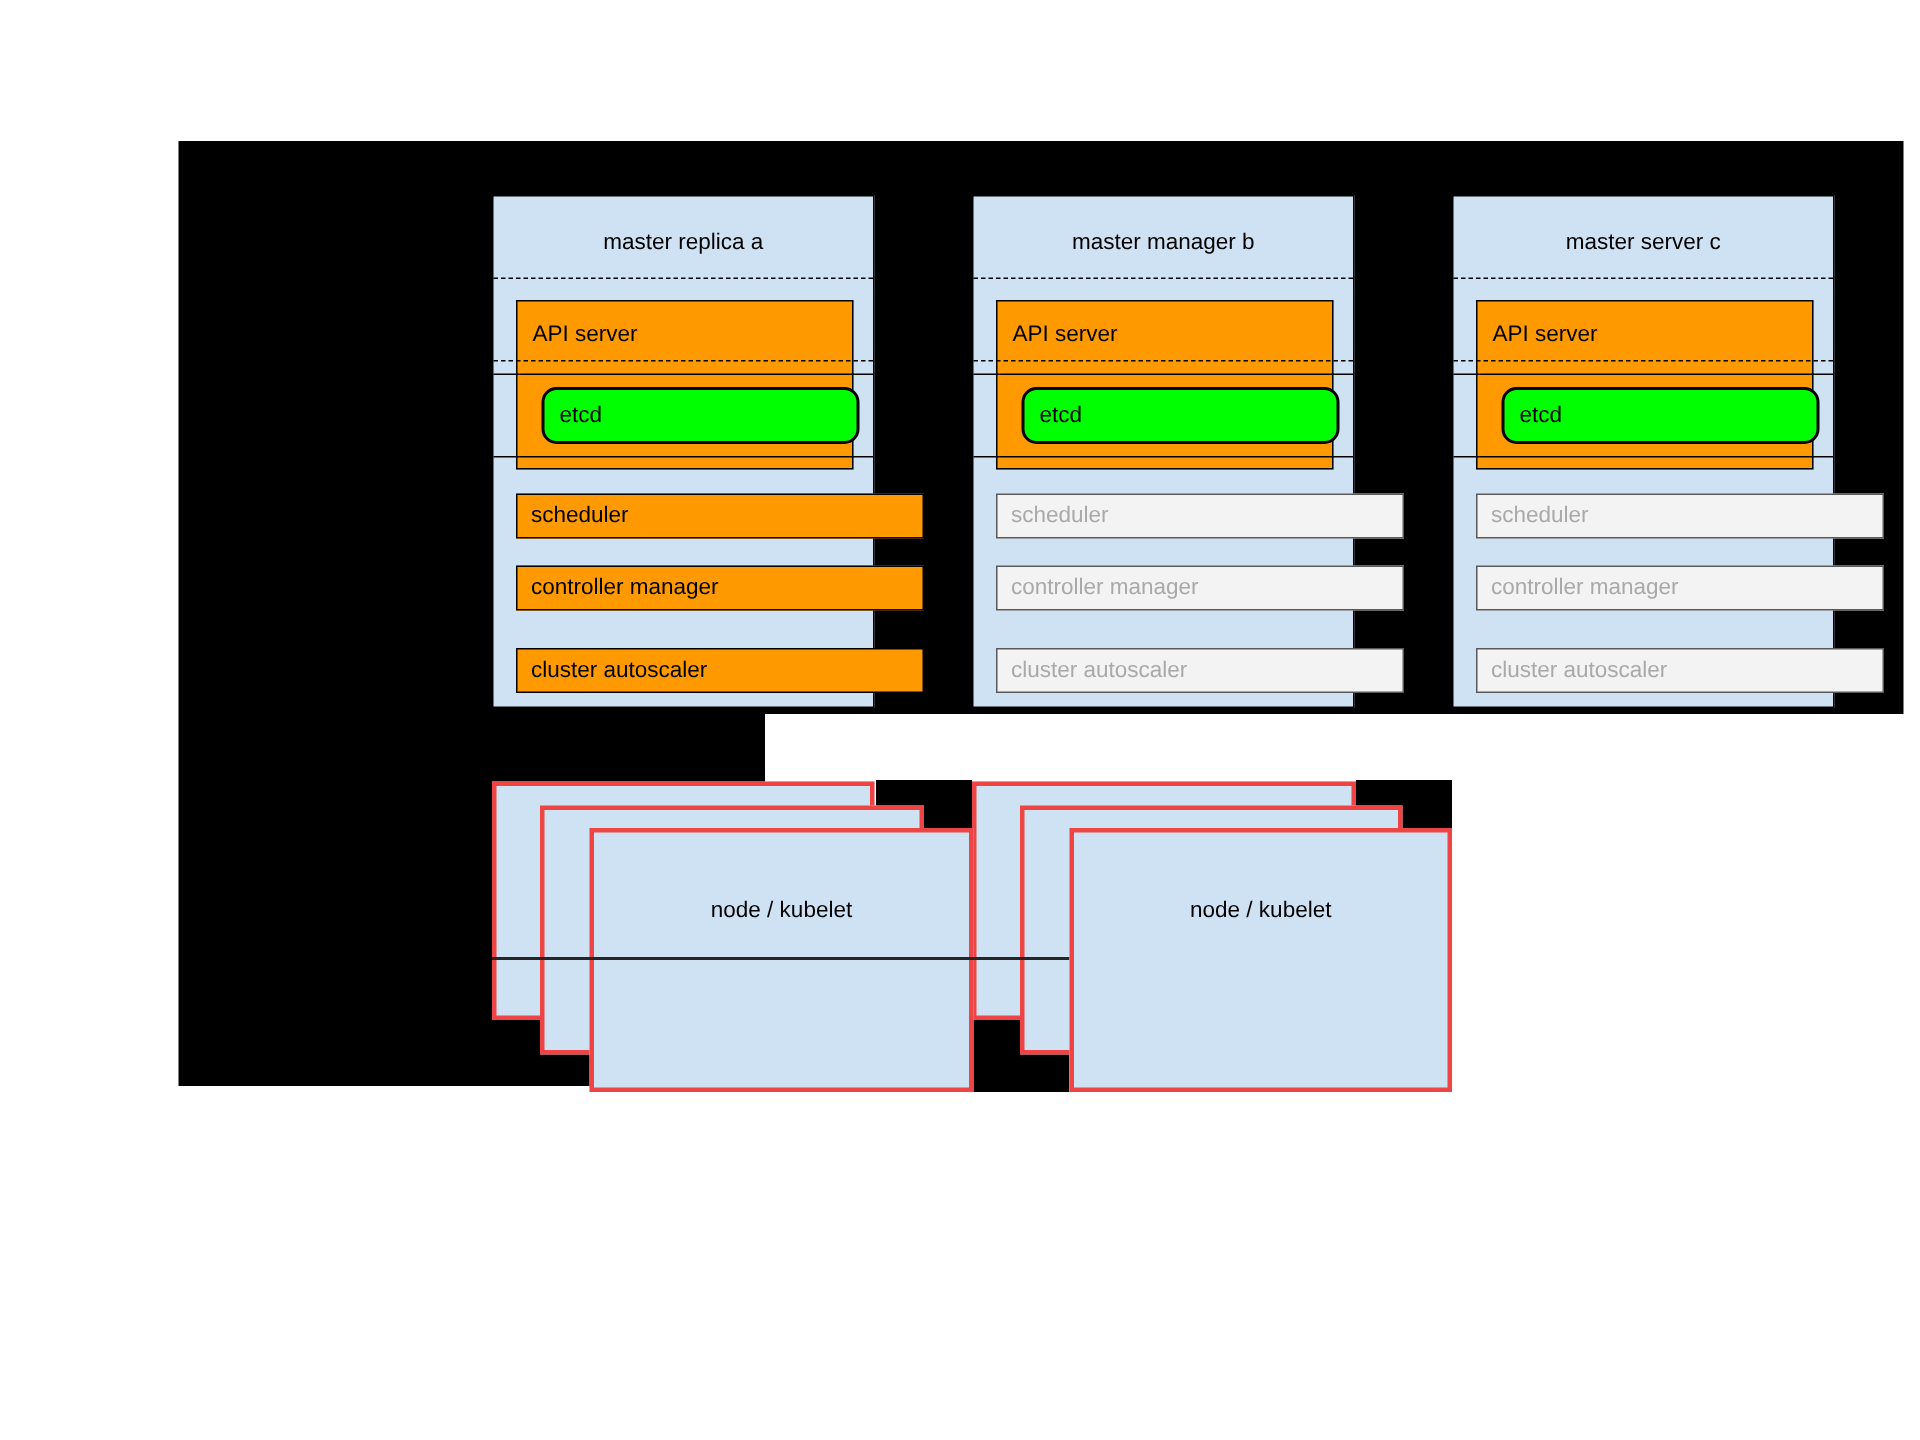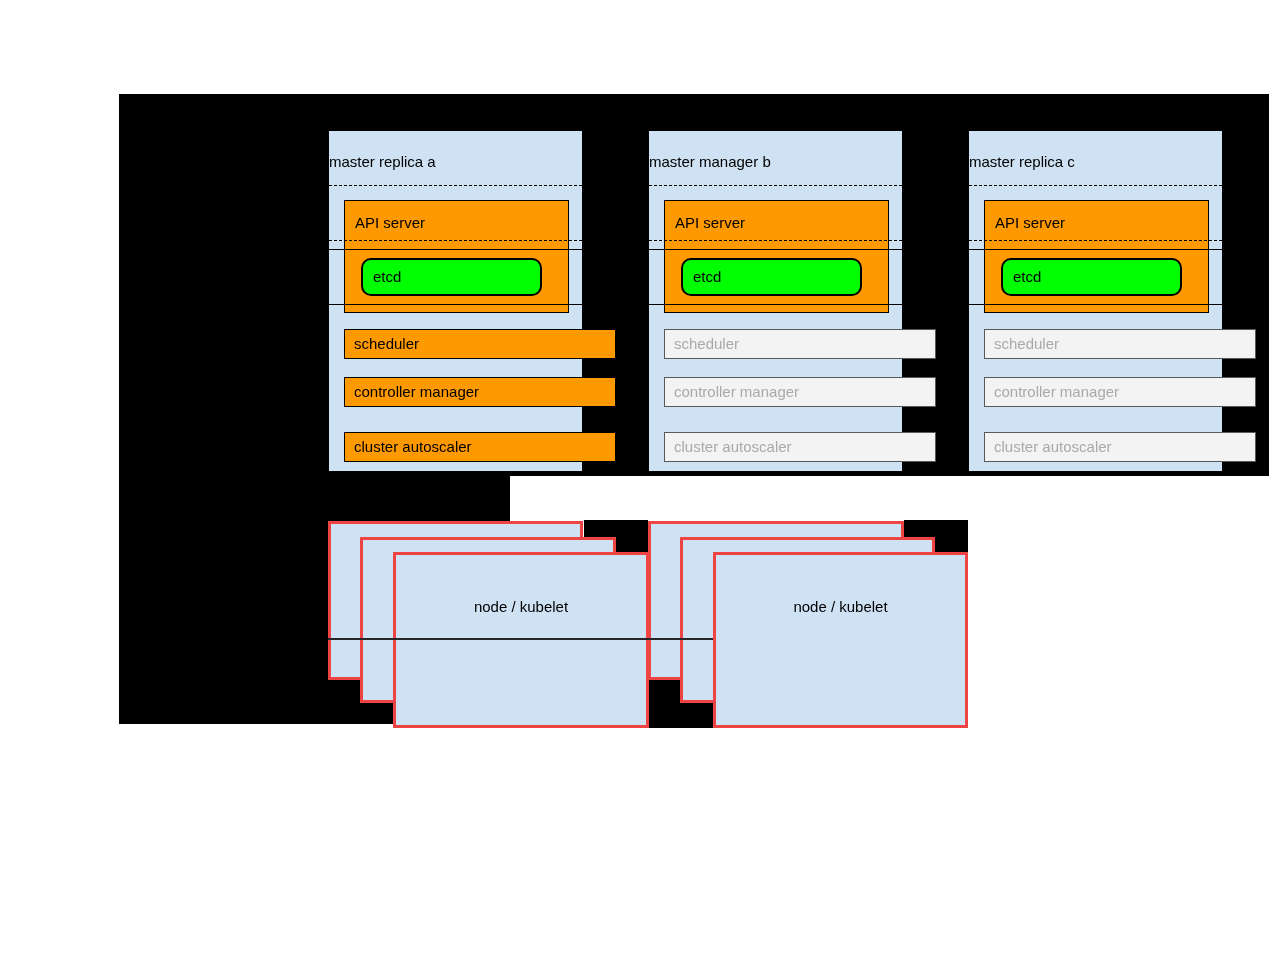--- a/index.html
+++ b/index.html
@@ -16,36 +16,36 @@
   #bg-gap2{left:904px;top:520px;width:64px;height:33px;}
   #bg-gap3{left:648px;top:680px;width:65px;height:48px;}
 
   
   .replica{
     position:absolute;top:130px;width:255px;height:342px;
     background:#cfe2f3;border:1px solid #000;box-sizing:border-box;z-index:2;
   }
   .ra{left:328px}.rb{left:648px}.rc{left:968px}
   .replica .title{
-    position:absolute;top:22px;left:0;width:100%;text-align:left;
+    position:absolute;top:22px;left:0;width:100%;text-align:center;
     font-size:15px;z-index:1;
   }
   .line{position:absolute;left:0;width:100%;height:0;z-index:4;}
   .dashA{top:54px;border-top:1px dashed #000;}
   .dashB{top:109px;border-top:1px dashed #000;}
   .solidC{top:118px;border-top:1px solid #000;}
   .solidD{top:173px;border-top:1px solid #000;}
 
   .apibox{
     position:absolute;left:15px;top:69px;width:225px;height:113px;
     background:#ff9900;border:1px solid #000;box-sizing:border-box;z-index:2;text-align:right;
   }
   .apilabel{position:absolute;left:10px;top:13px;font-size:15px;}
   .etcd{
-    position:absolute;left:16px;top:57px;width:181px;height:38px;
+    position:absolute;left:16px;top:57px;width:212px;height:38px;
     background:#00ff00;border:2px solid #000;border-radius:10px;
     box-sizing:border-box;z-index:3;
   }
   .etcd .lbl{position:absolute;left:10px;top:8px;font-size:15px;}
 
   .comp{
     position:absolute;left:15px;width:272px;height:30px;
     border:1px solid #000;background:#ff9900;box-sizing:border-box;
     font-size:15px;line-height:27px;padding-left:9px;z-index:3;
     white-space:nowrap;overflow:hidden;
@@ -109,21 +109,21 @@
   <div class="line dashA"></div>
   <div class="line dashB"></div>
   <div class="line solidC"></div>
   <div class="line solidD"></div>
   <div class="comp c1">scheduler</div>
   <div class="comp c2">controller manager</div>
   <div class="comp c3">cluster autoscaler</div>
 </div>
 
 <div class="replica rc standby">
-  <div class="title">master replica c</div>
+  <div class="title">master server c</div>
   <div class="apibox">
     <div class="apilabel">API server</div>
     <div class="etcd">
       <div class="lbl">etcd</div>
     </div>
   </div>
   <div class="line dashA"></div>
   <div class="line dashB"></div>
   <div class="line solidC"></div>
   <div class="line solidD"></div>

